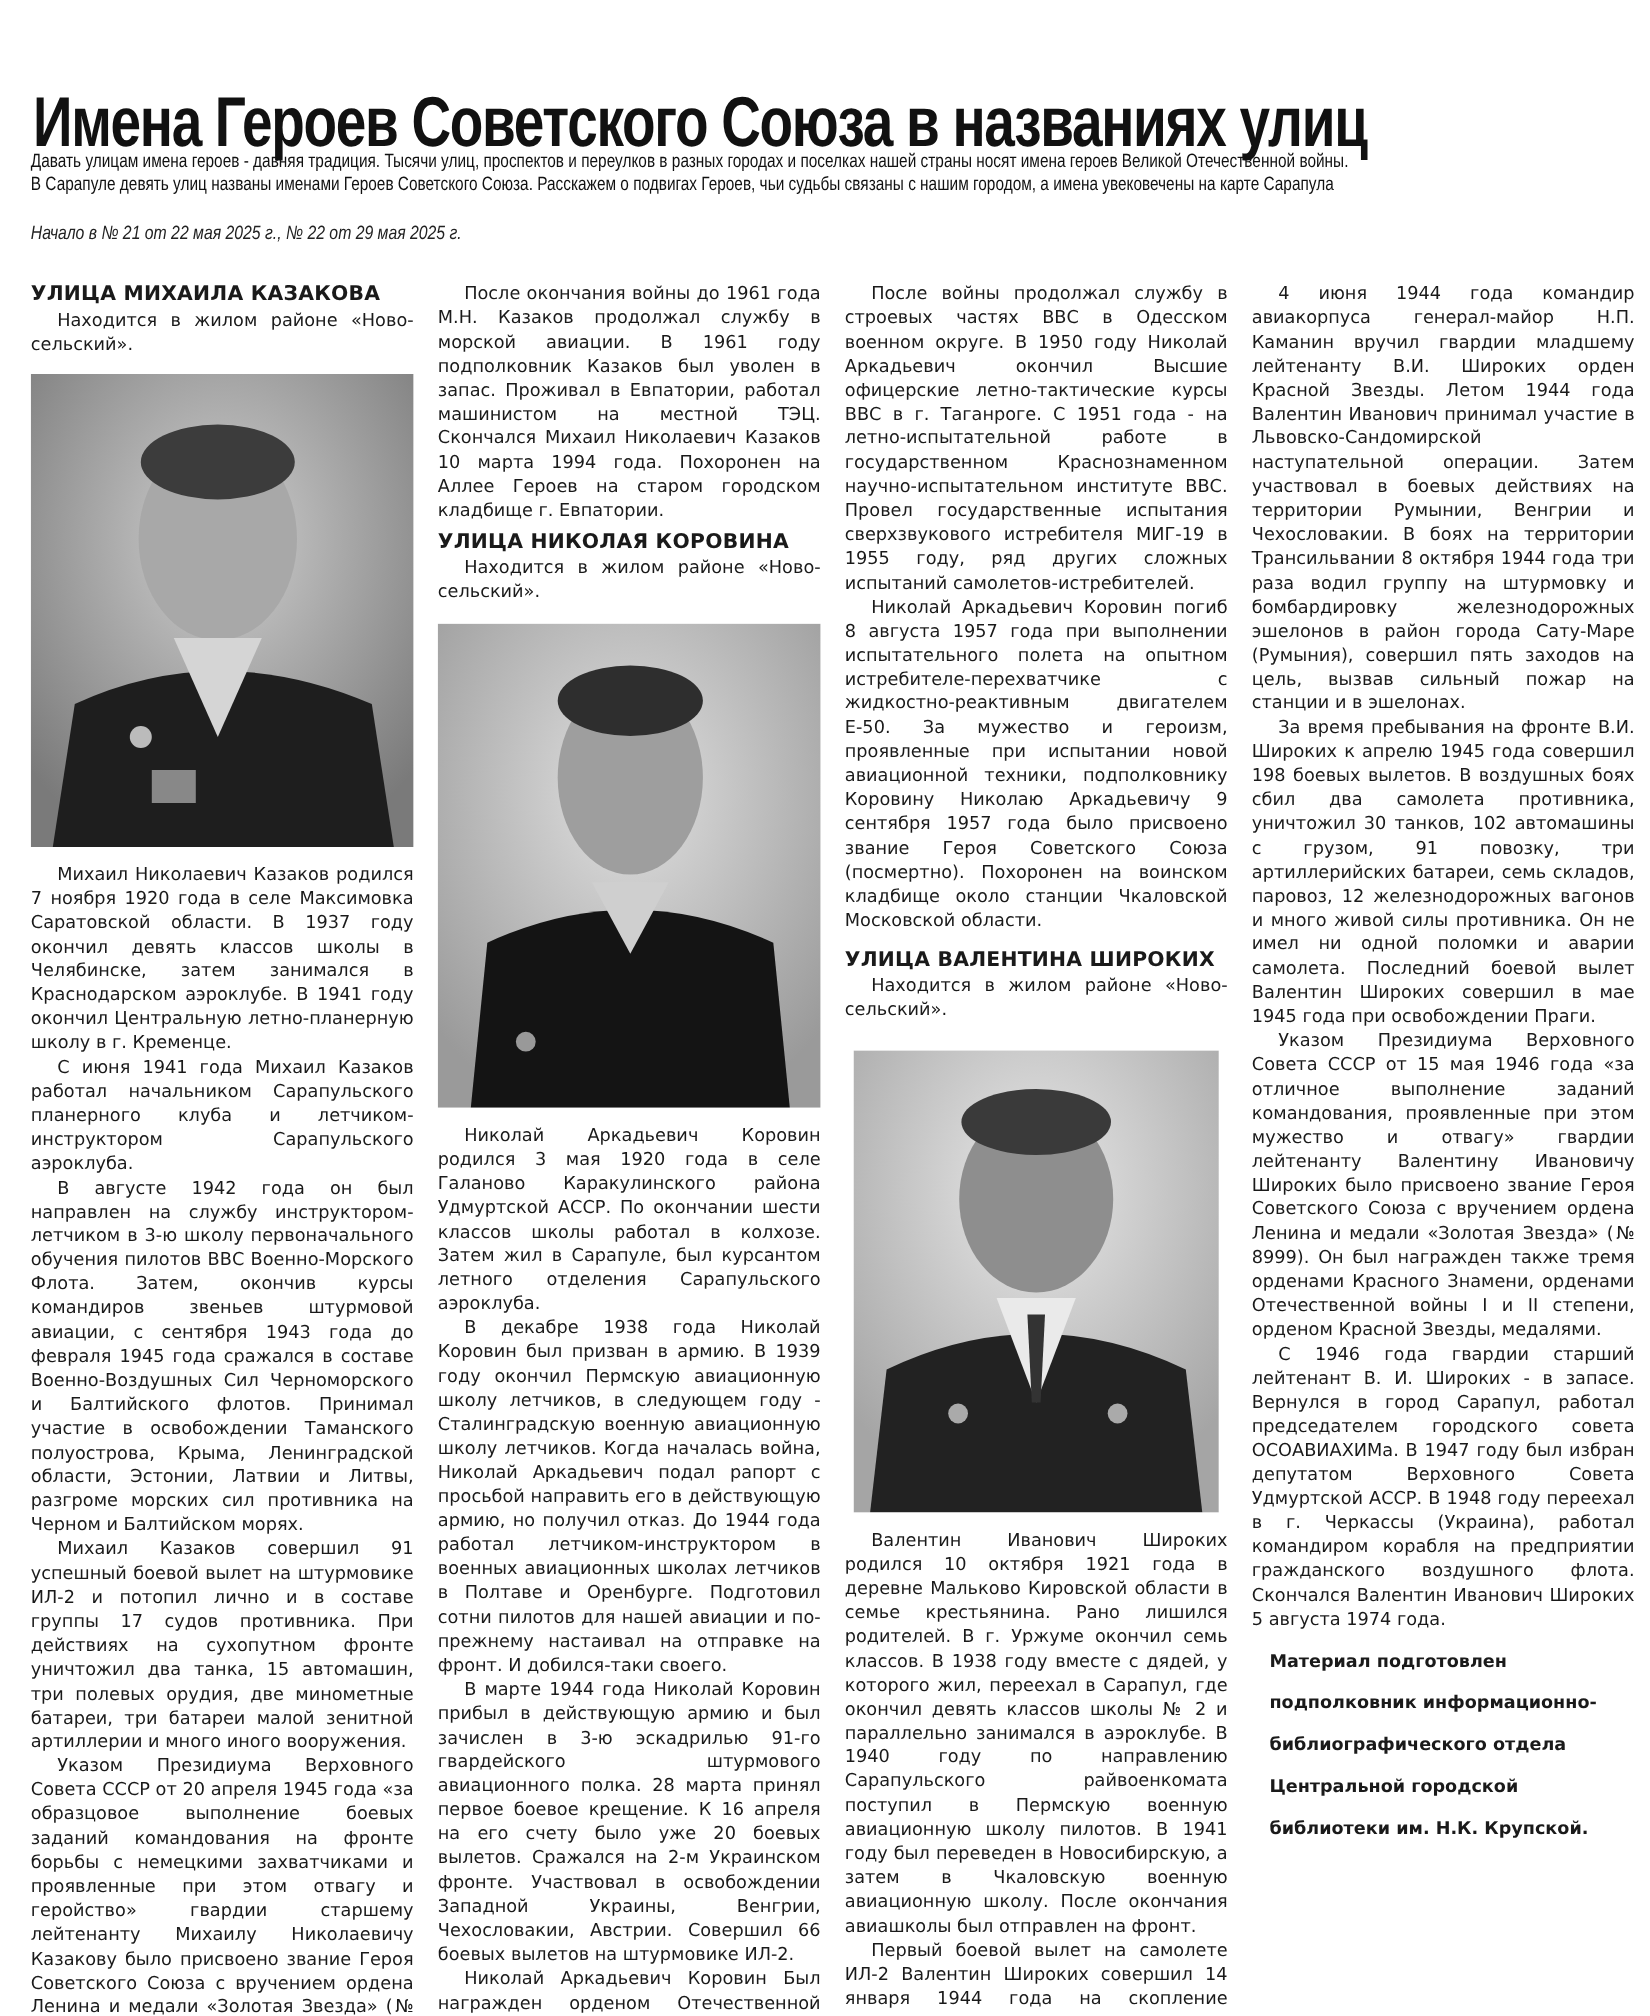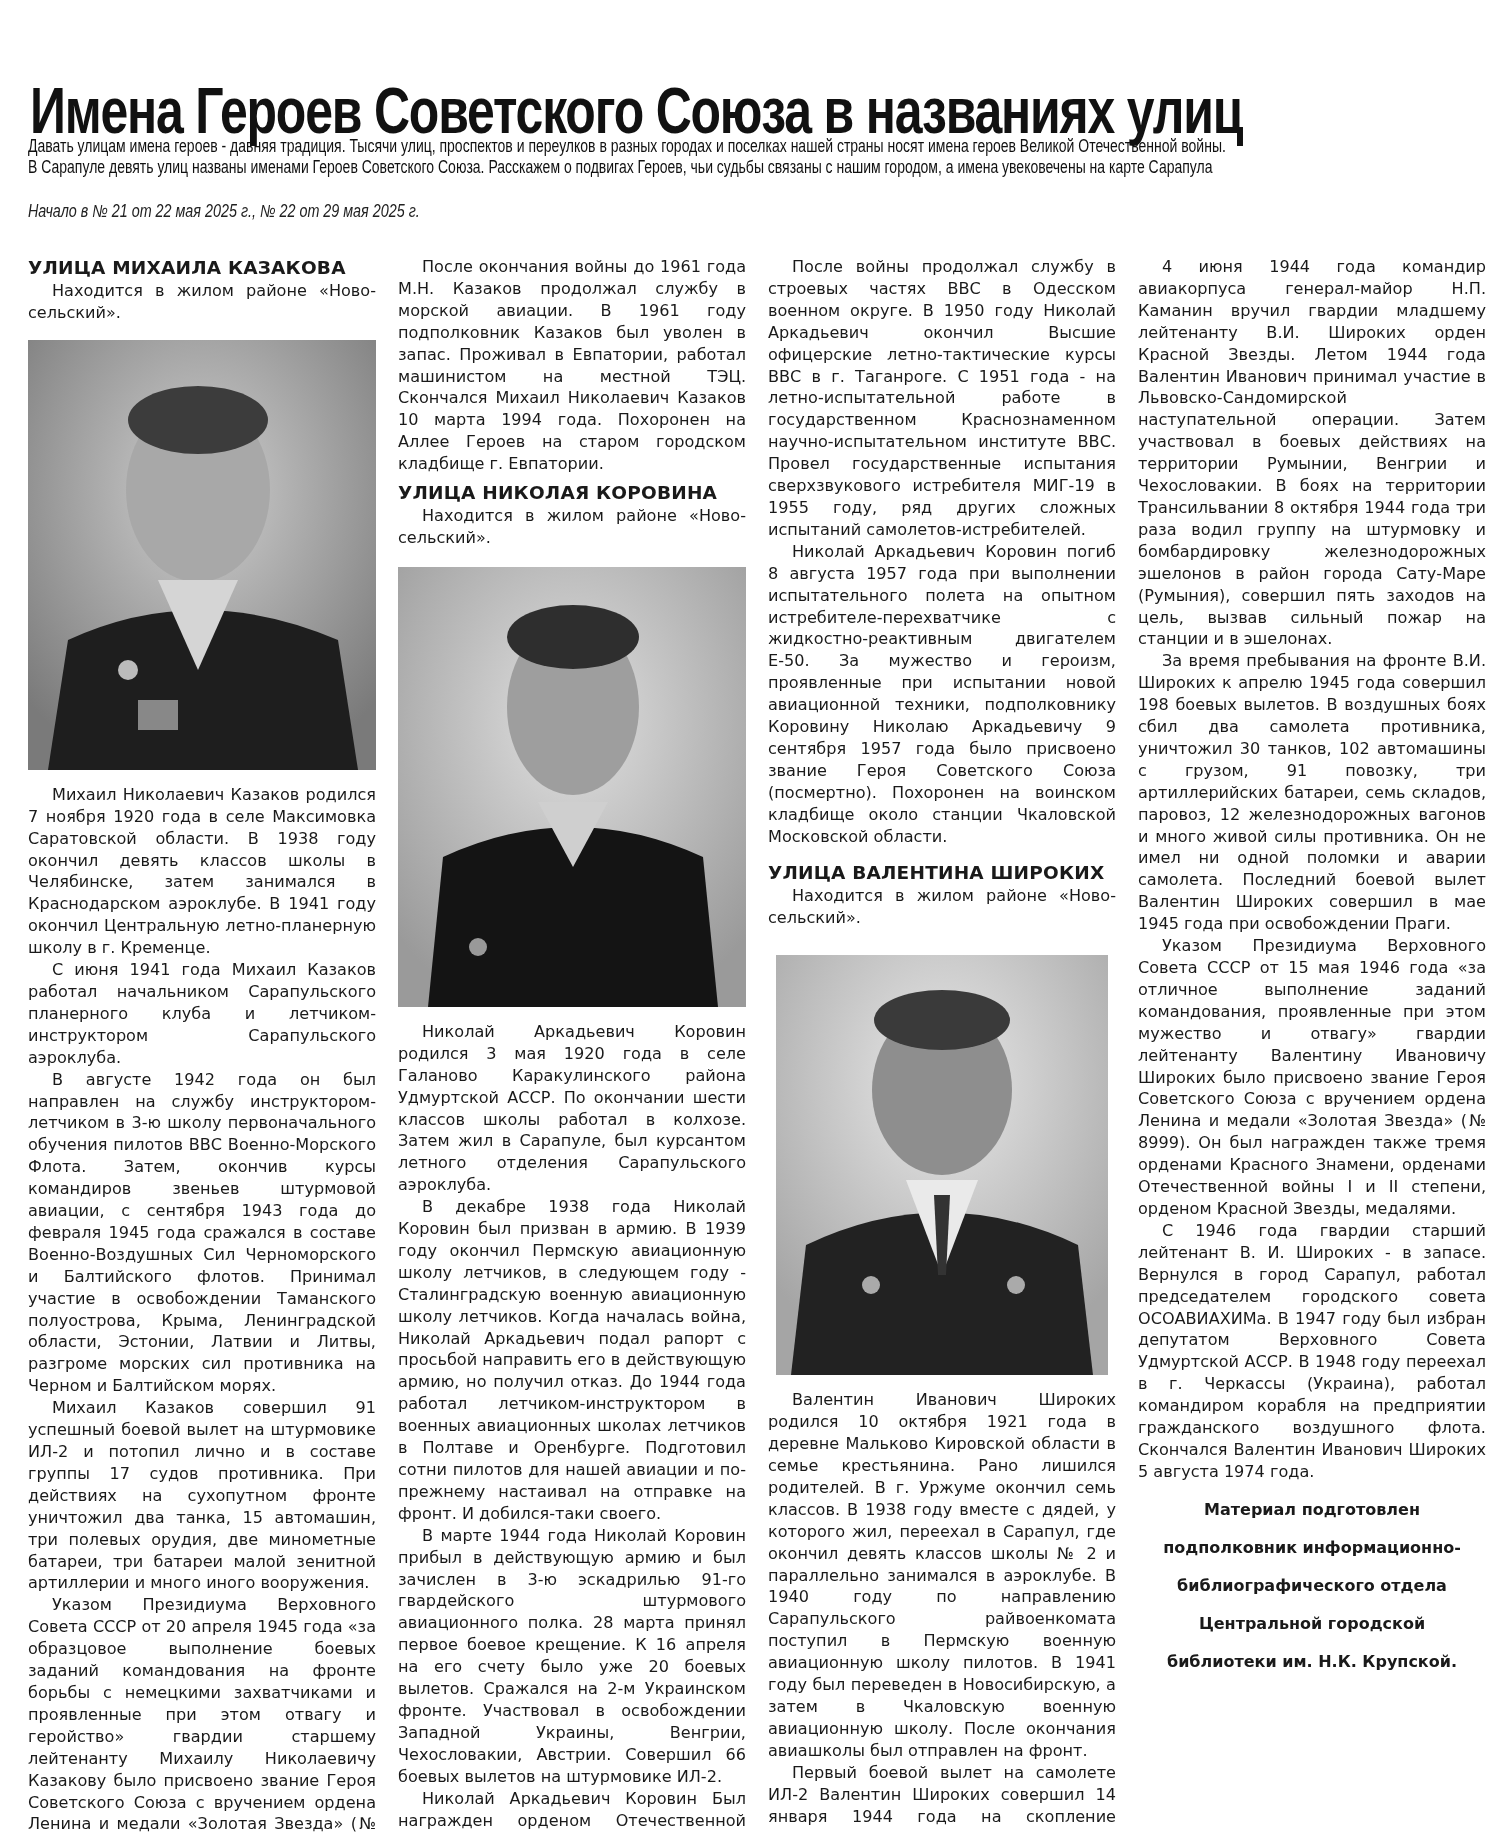--- a/index.html
+++ b/index.html
@@ -7,21 +7,21 @@
   .headline{position:absolute;left:30px;top:28px;width:1450px;font-family:"Liberation Sans",sans-serif;font-weight:bold;font-size:64px;line-height:80px;letter-spacing:-1.5px;transform:scaleX(0.78);transform-origin:left top;white-space:nowrap;color:#111;}
   .lead{position:absolute;left:28px;top:136px;width:1800px;font-family:"Liberation Sans",sans-serif;font-size:17.5px;line-height:21px;transform:scaleX(0.8);transform-origin:left top;color:#111;}
   .lead p{margin:0;white-space:nowrap;}
   .continued{position:absolute;left:28px;top:200px;font-family:"Liberation Sans",sans-serif;font-style:italic;font-size:17.5px;line-height:22px;transform:scaleX(0.82);transform-origin:left top;white-space:nowrap;color:#222;}
   .col{position:absolute;top:256px;width:348px;font-size:16.1px;line-height:21.9px;}
   .col p{margin:0;text-align:justify;text-indent:24px;hyphens:manual;}
   .h2{font-family:"DejaVu Sans",sans-serif;font-weight:bold;font-size:18.5px;line-height:24px;margin:0 0 0 0;text-align:left;letter-spacing:0.2px;white-space:nowrap;}
   .photo{position:relative;background:#d9d9d9;overflow:hidden;}
   .photo svg{display:block;width:100%;height:100%;}
   .credit{font-weight:bold;text-align:right;font-size:16px;line-height:22px;margin-top:2px;}
-  .credit p{margin:16px;text-indent:0;text-align:center;}
+  .credit p{margin:16px;text-indent:0;text-align:left;}
 </style>
 </head>
 <body>
 
 <h1 class="headline">Имена Героев Советского Союза в названиях улиц</h1>
 
 <div class="lead">
   <p>Давать улицам имена героев - давняя традиция. Тысячи улиц, проспектов и переулков в разных городах и поселках нашей страны носят имена героев Великой Отечественной войны.</p>
   <p>В Сарапуле девять улиц названы именами Героев Советского Союза. Расскажем о подвигах Героев, чьи судьбы связаны с нашим городом, а имена увековечены на карте Сарапула</p>
 </div>
@@ -41,21 +41,21 @@
         </defs>
       <rect width="348" height="430" fill="url(#bg1)"></rect>
       <ellipse cx="170" cy="150" rx="72" ry="92" fill="#a8a8a8"></ellipse>
       <ellipse cx="170" cy="80" rx="70" ry="34" fill="#3c3c3c"></ellipse>
       <path d="M20 430 L40 300 Q170 240 310 300 L330 430 Z" fill="#1e1e1e"></path>
       <path d="M130 240 L170 330 L210 240 Z" fill="#d5d5d5"></path>
       <circle cx="100" cy="330" r="10" fill="#bbb"></circle>
       <rect x="110" y="360" width="40" height="30" fill="#888"></rect>
     </svg>
   </div>
-  <p>Михаил Николаевич Казаков родился 7 ноября 1920 года в селе Максимовка Саратовской области. В 1938 году окончил девять классов школы в Челябинске, затем занимался в  Краснодарском аэроклубе. В 1941 году окончил Центральную летно-планерную школу в  г. Кременце.</p>
+  <p>Михаил Николаевич Казаков родился 7 ноября 1920 года в селе Максимовка Саратовской области. В 1937 году окончил девять классов школы в Челябинске, затем занимался в  Краснодарском аэроклубе. В 1941 году окончил Центральную летно-планерную школу в  г. Кременце.</p>
   <p>С июня 1941 года Михаил Казаков работал  начальником Сарапульского планерного  клуба  и  летчиком-инструктором Сарапульского аэроклуба.</p>
   <p>В августе 1942 года он был направлен на службу инструктором-летчиком в 3-ю школу первоначального обучения пилотов ВВС Военно-Морского Флота. Затем, окончив курсы командиров звеньев штурмовой авиации, с сентября 1943 года до февраля 1945 года сражался в составе Военно-Воздушных Сил Черноморского и Балтийского флотов. Принимал участие в освобождении Таманского полуострова, Крыма, Ленинградской области, Эстонии, Латвии и Литвы, разгроме морских сил противника на Черном и Балтийском морях.</p>
   <p>Михаил Казаков совершил 91 успешный боевой вылет на штурмовике ИЛ-2 и потопил лично и в составе группы 17 судов противника. При действиях на сухопутном фронте уничтожил два танка, 15 автомашин, три полевых орудия, две минометные батареи, три батареи малой зенитной артиллерии и много иного вооружения.</p>
   <p>Указом Президиума Верховного Совета СССР от 20 апреля 1945 года «за образцовое выполнение боевых заданий командования на фронте борьбы с немецкими захватчиками и проявленные при этом отвагу и геройство» гвардии старшему лейтенанту Михаилу Николаевичу Казакову было присвоено звание Героя Советского Союза с вручением ордена Ленина и медали «Золотая Звезда» (№ 7548).</p>
 </div>
 
 <div class="col" style="left:398px;">
   <p>После окончания войны до 1961 года М.Н. Казаков продолжал службу в морской авиации. В 1961 году подполковник Казаков был уволен в запас. Проживал в Евпатории, работал машинистом на местной ТЭЦ. Скончался Михаил Николаевич Казаков 10 марта 1994 года. Похоронен на Аллее Героев на старом городском кладбище г. Евпатории.</p>
   <div class="h2" style="margin-top:6px;">УЛИЦА НИКОЛАЯ КОРОВИНА</div>
   <p>Находится в жилом районе «Ново-сельский».</p>

